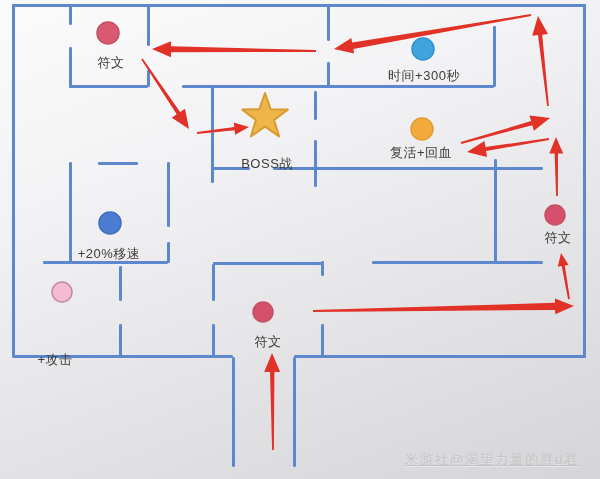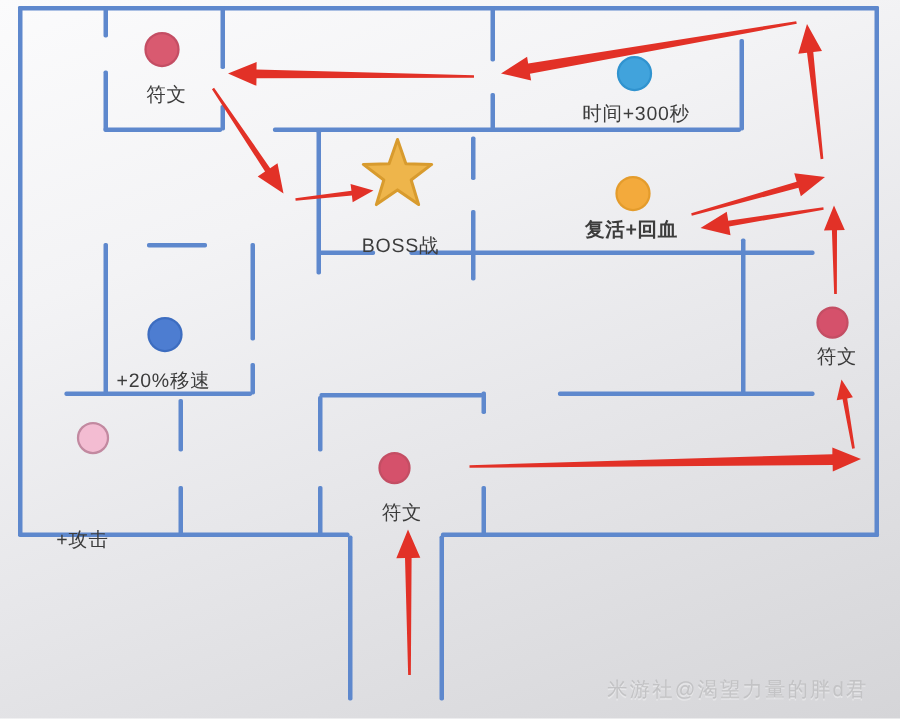--- a/index.html
+++ b/index.html
@@ -11,20 +11,21 @@
   .stage svg{position:absolute;left:0;top:0;}
   .node-label{
     position:absolute;transform:translateX(-50%);
     font-size:13px;line-height:15px;color:#3c3c3c;white-space:nowrap;
     text-align:center;letter-spacing:0.5px;
   }
   .watermark{
     position:absolute;right:21px;top:451px;font-size:13.5px;
     color:#c3c3c5;letter-spacing:1.5px;white-space:nowrap;
     text-shadow:0 1px 0 rgba(255,255,255,0.35);
+    text-decoration:underline;
   }
 </style>
 </head>
 <body>
 
 <div class="stage">
   <svg id="maze-svg" width="600" height="479" viewBox="0 0 600 479">
       <rect x="12" y="4" width="574" height="3" rx="1.2" fill="#5e88cd"></rect>
       <rect x="69" y="85" width="79" height="3" rx="1.2" fill="#5e88cd"></rect>
       <rect x="182" y="85" width="312" height="3" rx="1.2" fill="#5e88cd"></rect>
@@ -77,20 +78,20 @@
       <polygon points="461.2,143.9 532.3,125.2 533.9,130.8 550.0,118.0 529.5,115.5 531.1,121.1 460.8,142.1" fill="#e23127"></polygon>
       <polygon points="557.9,196.0 558.0,153.5 563.2,153.4 556.0,137.0 549.3,153.6 554.6,153.5 556.1,196.0" fill="#e23127"></polygon>
       <polygon points="313.0,311.9 555.1,310.0 555.2,314.3 574.0,306.0 554.9,298.4 554.9,302.8 313.0,310.1" fill="#e23127"></polygon>
       <polygon points="569.9,298.8 564.8,265.6 568.6,264.9 561.0,253.0 557.8,266.8 561.7,266.1 568.1,299.2" fill="#e23127"></polygon>
       <polygon points="273.9,450.0 274.4,372.0 280.2,371.9 272.0,353.0 264.2,372.1 270.0,372.0 272.1,450.0" fill="#e23127"></polygon>
     </svg>
   <div id="labels">
       <div class="node-label" style="left: 111px; top: 55px;">符文</div>
       <div class="node-label" style="left: 424px; top: 68px; text-align: right;">时间+300秒</div>
       <div class="node-label" style="left: 267px; top: 156px;">BOSS战</div>
-      <div class="node-label" style="left: 421px; top: 145px; font-weight: bold;">复活+回血</div>
+      <div class="node-label" style="left: 421px; top: 145px;">复活+回血</div>
       <div class="node-label" style="left: 109px; top: 246px; text-align: center;">+20%移速</div>
       <div class="node-label" style="left: 55px; top: 307px; margin-top: 45px;">+攻击</div>
       <div class="node-label" style="left: 268px; top: 334px;">符文</div>
       <div class="node-label" style="left: 558px; top: 230px;">符文</div>
     </div>
   <div class="watermark">米游社@渴望力量的胖d君</div>
 </div>
 
 </body></html>

